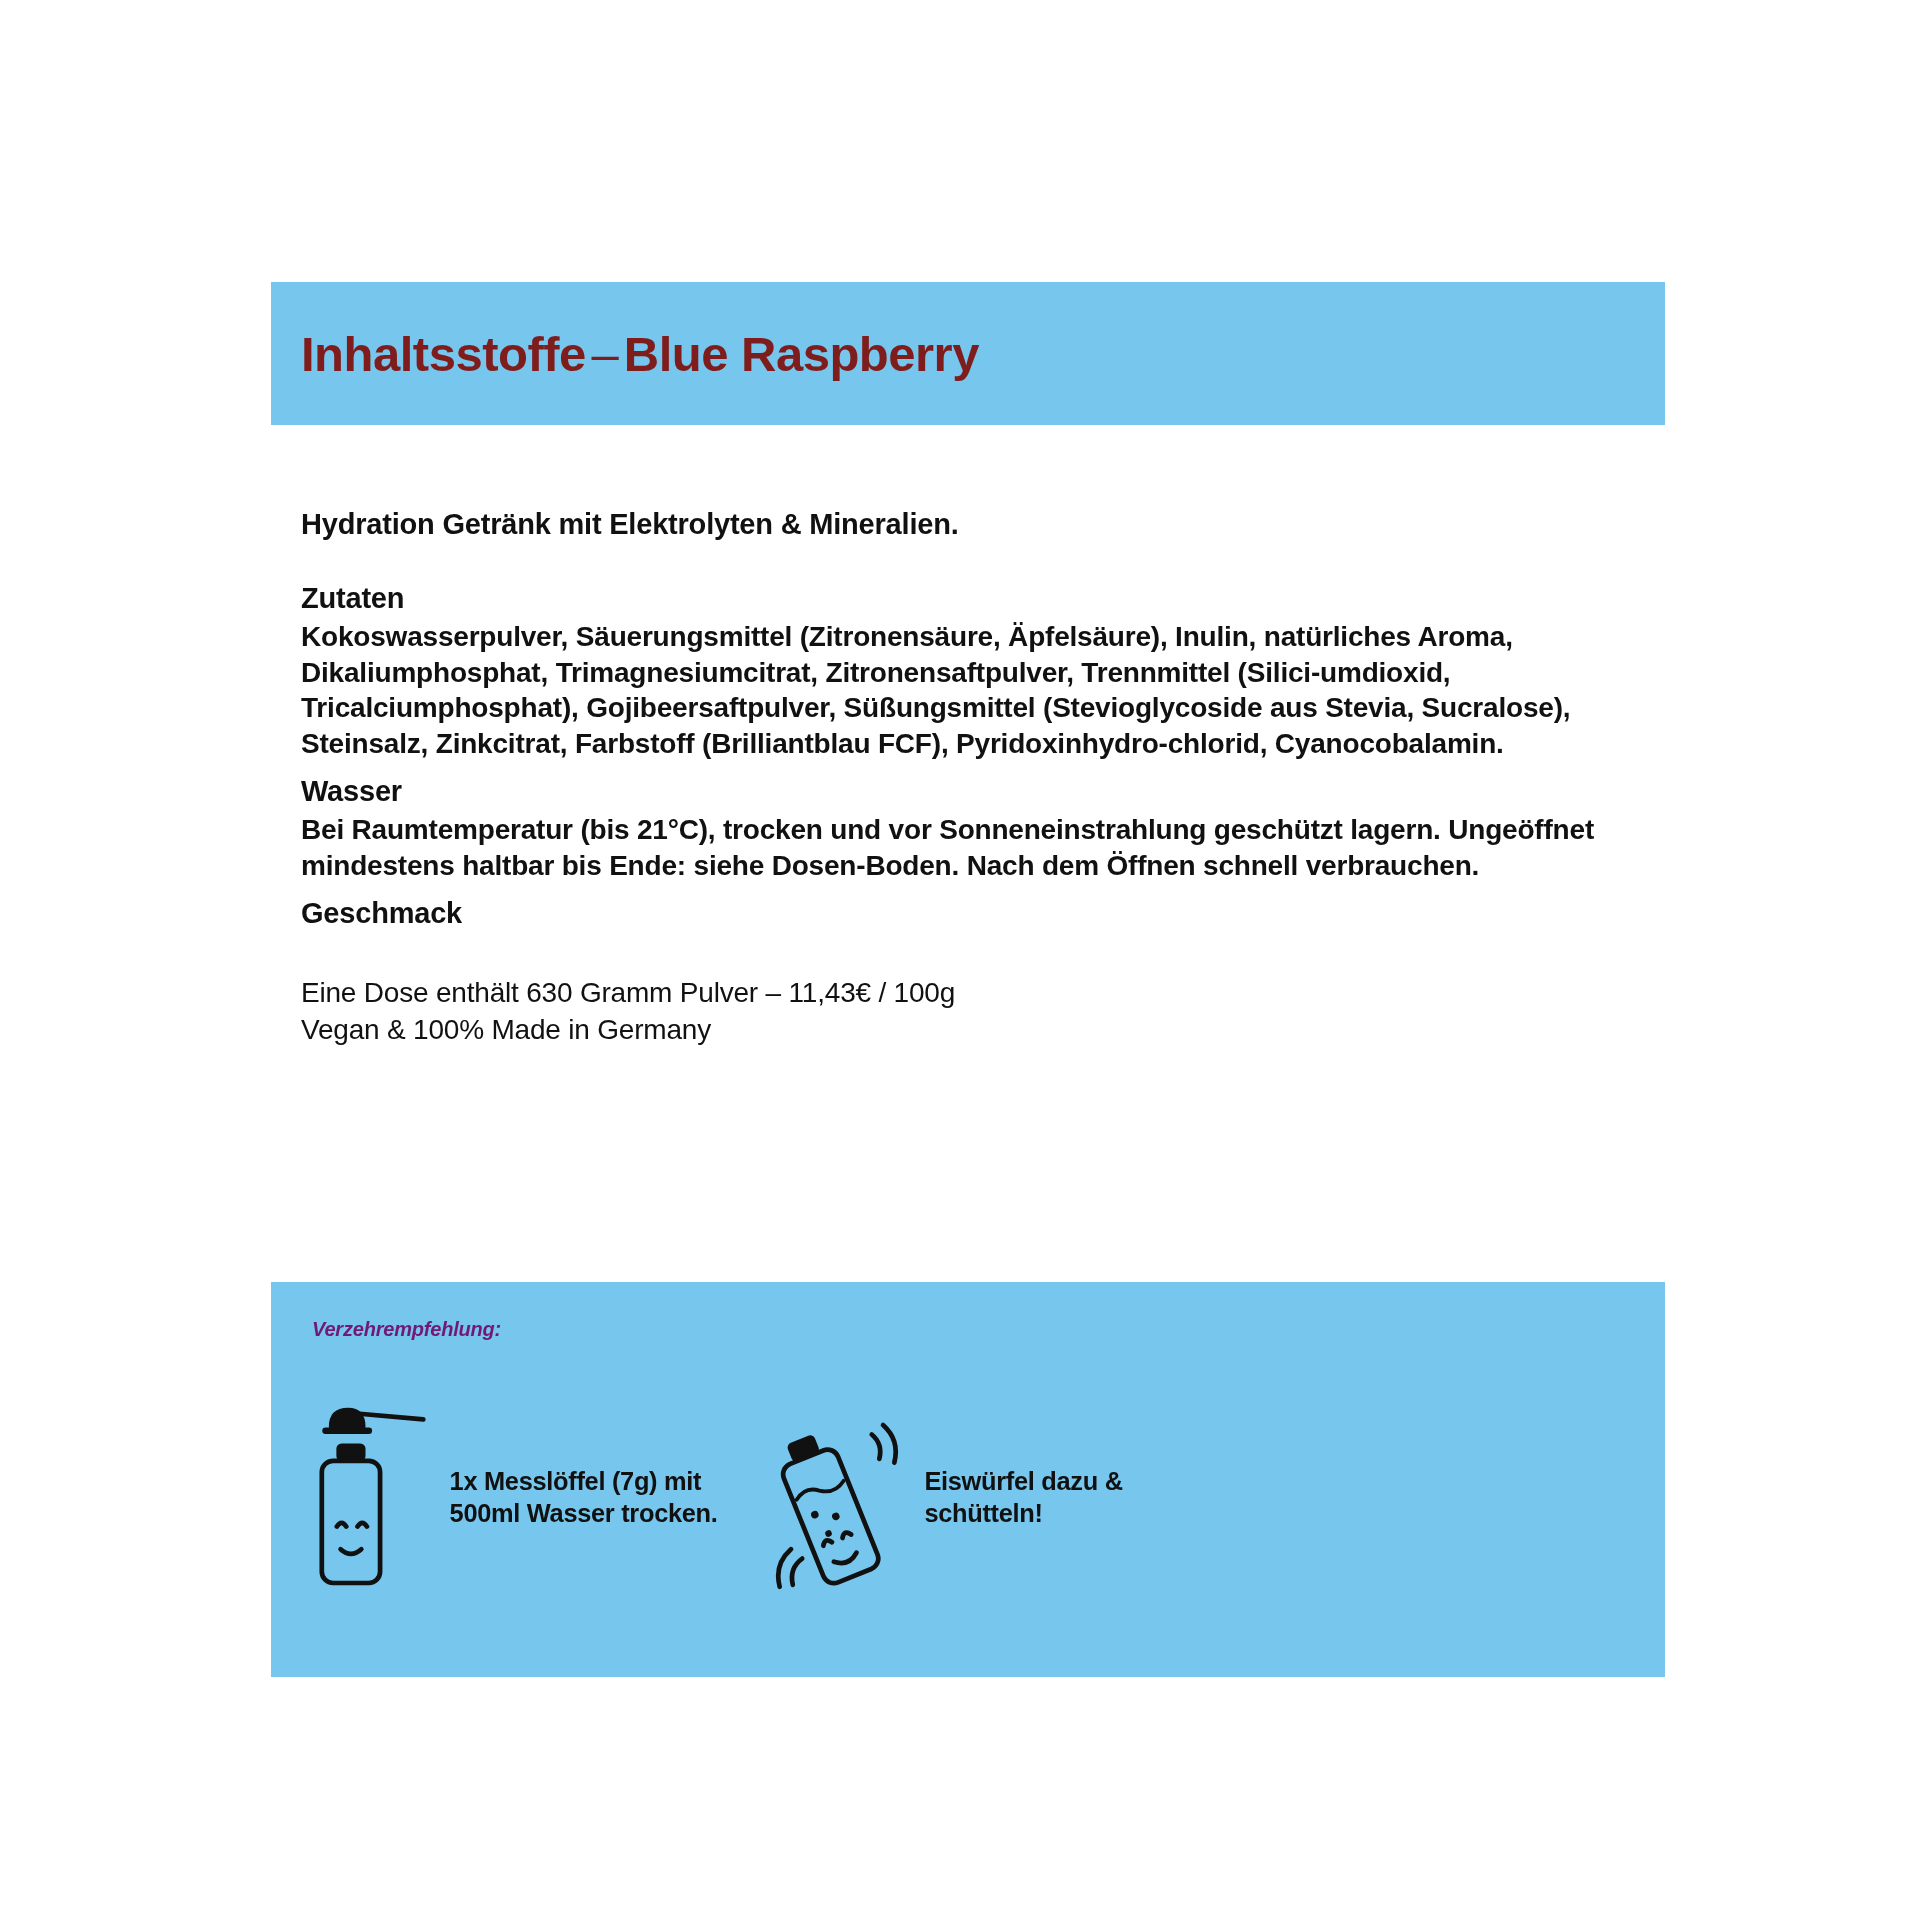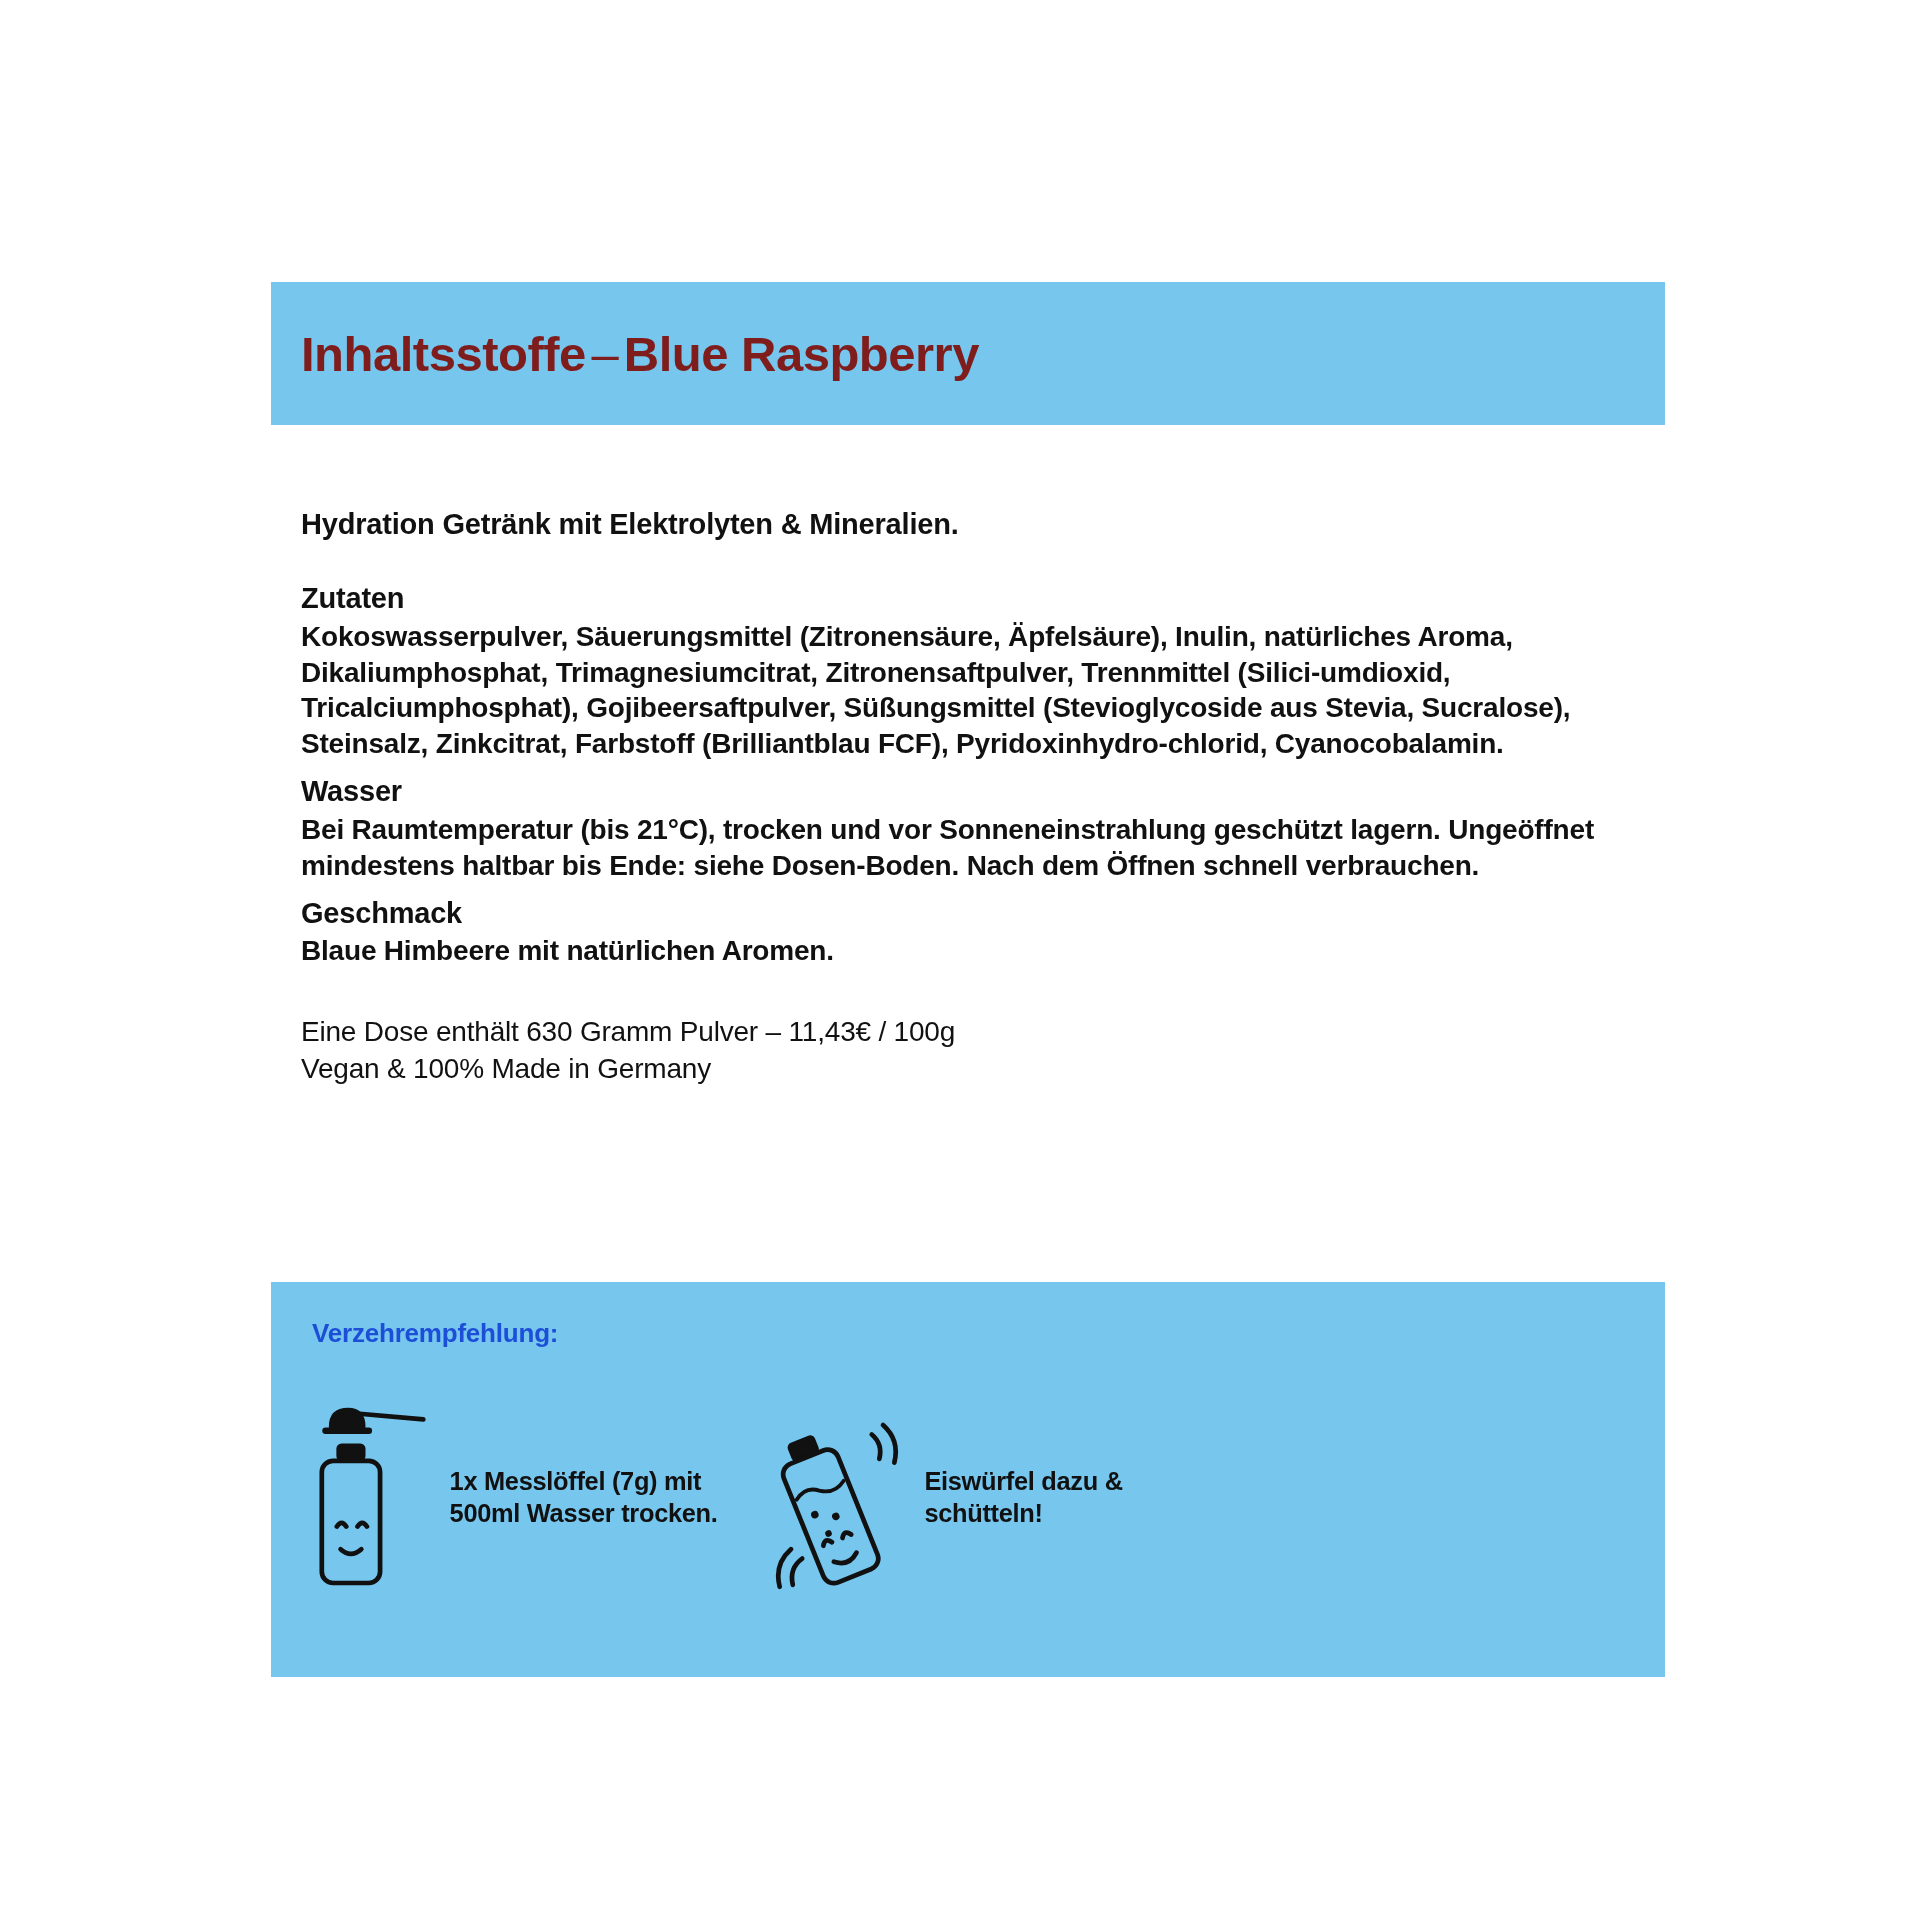--- a/index.html
+++ b/index.html
@@ -97,24 +97,25 @@
     top: 1282px;
     width: 1394px;
     height: 395px;
     background: #76c6ee;
   }
 
   .usage-title {
     position: absolute;
     left: 41px;
     top: 36px;
-    font-size: 26px;
-    font-weight: 700;
-    letter-spacing: -0.2px;
-    color: #1d4ed8;
+    font-size: 20px;
+    font-weight: 700;
+    letter-spacing: -0.2px;
+    color: #701a75;
+    font-style: italic;
   }
 
   .steps {
     position: absolute;
     left: 32px;
     top: 111px;
     width: 1330px;
     display: flex;
     align-items: flex-start;
   }
@@ -161,21 +162,20 @@
 
     <p class="lead">Hydration Getränk mit Elektrolyten &amp; Mineralien.</p>
 
     <h3 class="sec-head">Zutaten</h3>
     <p class="sec-body">Kokoswasserpulver, Säuerungsmittel (Zitronensäure, Äpfelsäure), Inulin, natürliches Aroma, Dikaliumphosphat, Trimagnesiumcitrat, Zitronensaftpulver, Trennmittel (Silici-umdioxid, Tricalciumphosphat), Gojibeersaftpulver, Süßungsmittel (Stevioglycoside aus Stevia, Sucralose), Steinsalz, Zinkcitrat, Farbstoff (Brilliantblau FCF), Pyridoxinhydro-chlorid, Cyanocobalamin.</p>
 
     <h3 class="sec-head">Wasser</h3>
     <p class="sec-body">Bei Raumtemperatur (bis 21°C), trocken und vor Sonneneinstrahlung geschützt lagern. Ungeöffnet mindestens haltbar bis Ende: siehe Dosen-Boden. Nach dem Öffnen schnell verbrauchen.</p>
 
     <h3 class="sec-head">Geschmack</h3>
-    <p class="sec-body tight">Blaue Himbeere mit natürlichen Aromen.</p>
 
     <div class="footer-lines">
       <p>Eine Dose enthält 630 Gramm Pulver – 11,43€ / 100g</p>
       <p>Vegan &amp; 100% Made in Germany</p>
     </div>
   </div>
 
   <div class="usage-banner">
     <div class="usage-title">Verzehrempfehlung:</div>
 

